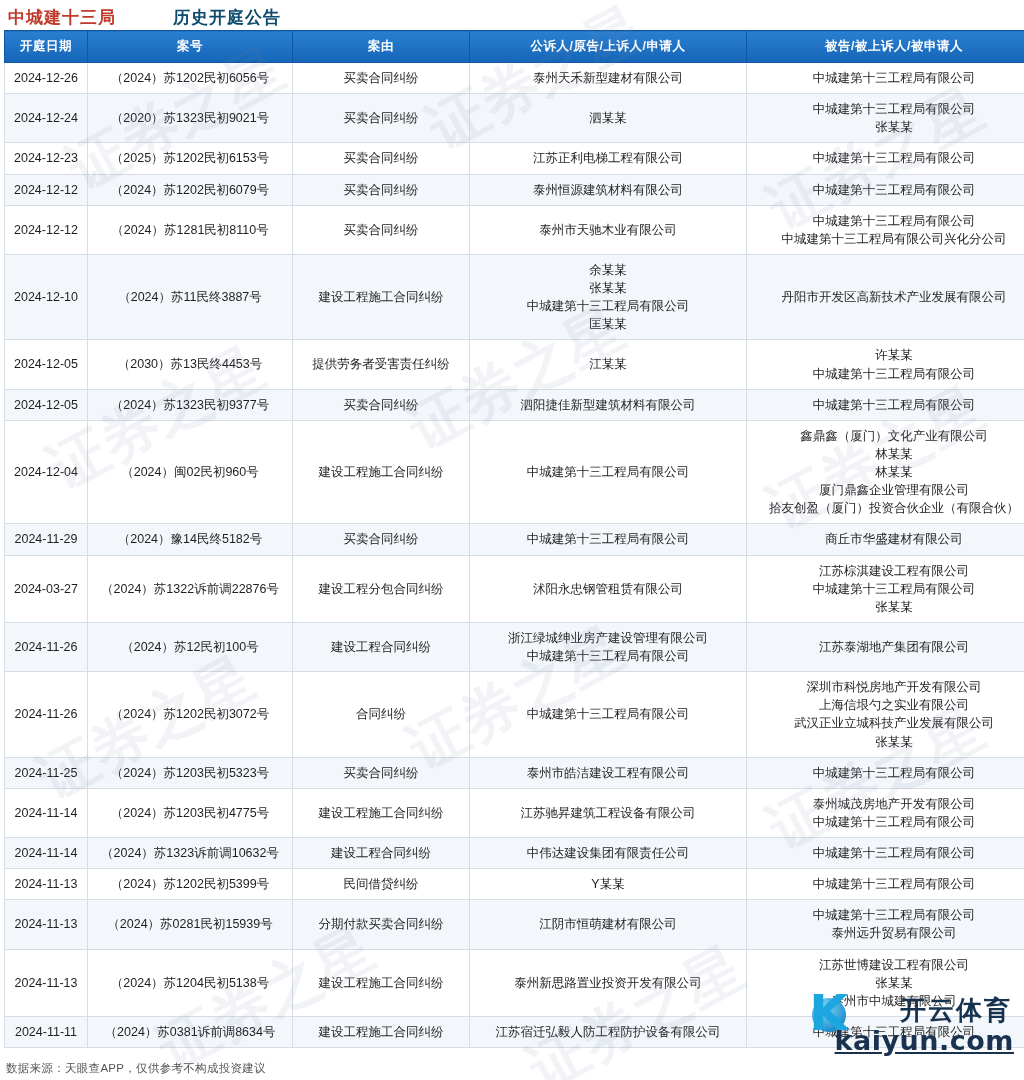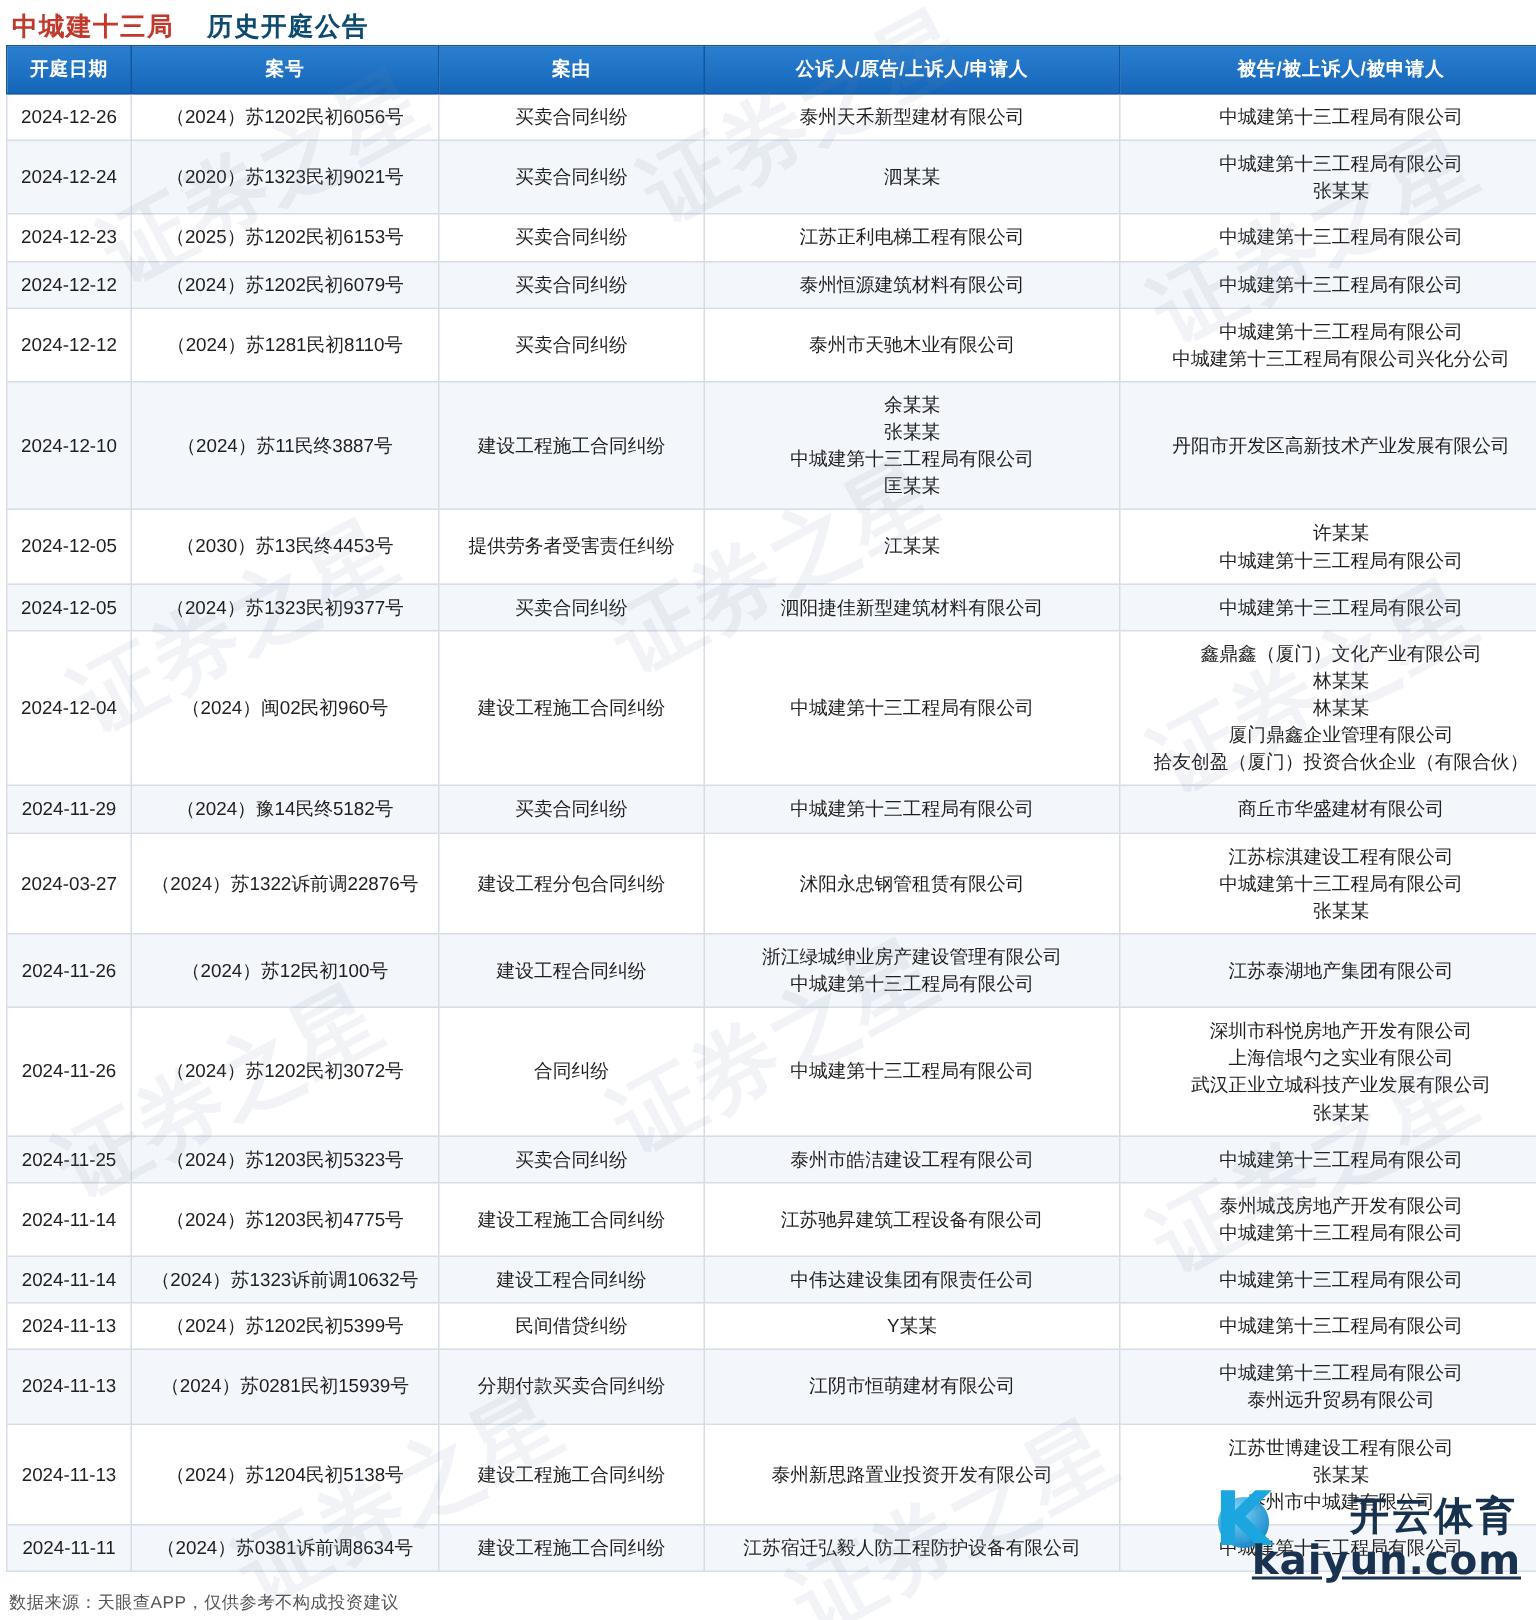--- a/index.html
+++ b/index.html
@@ -21,20 +21,21 @@
     height: 1080px;
     box-sizing: border-box;
   }
   
   .header {
     display: flex;
     align-items: baseline;
     padding: 6px 8px 6px 8px;
     height: 30px;
     box-sizing: border-box;
+    gap: 35px;
   }
   .header .company {
     font-size: 17px;
     font-weight: bold;
     color: #c0392b;
     letter-spacing: 1px;
   }
   .header .title {
     font-size: 17px;
     font-weight: bold;

